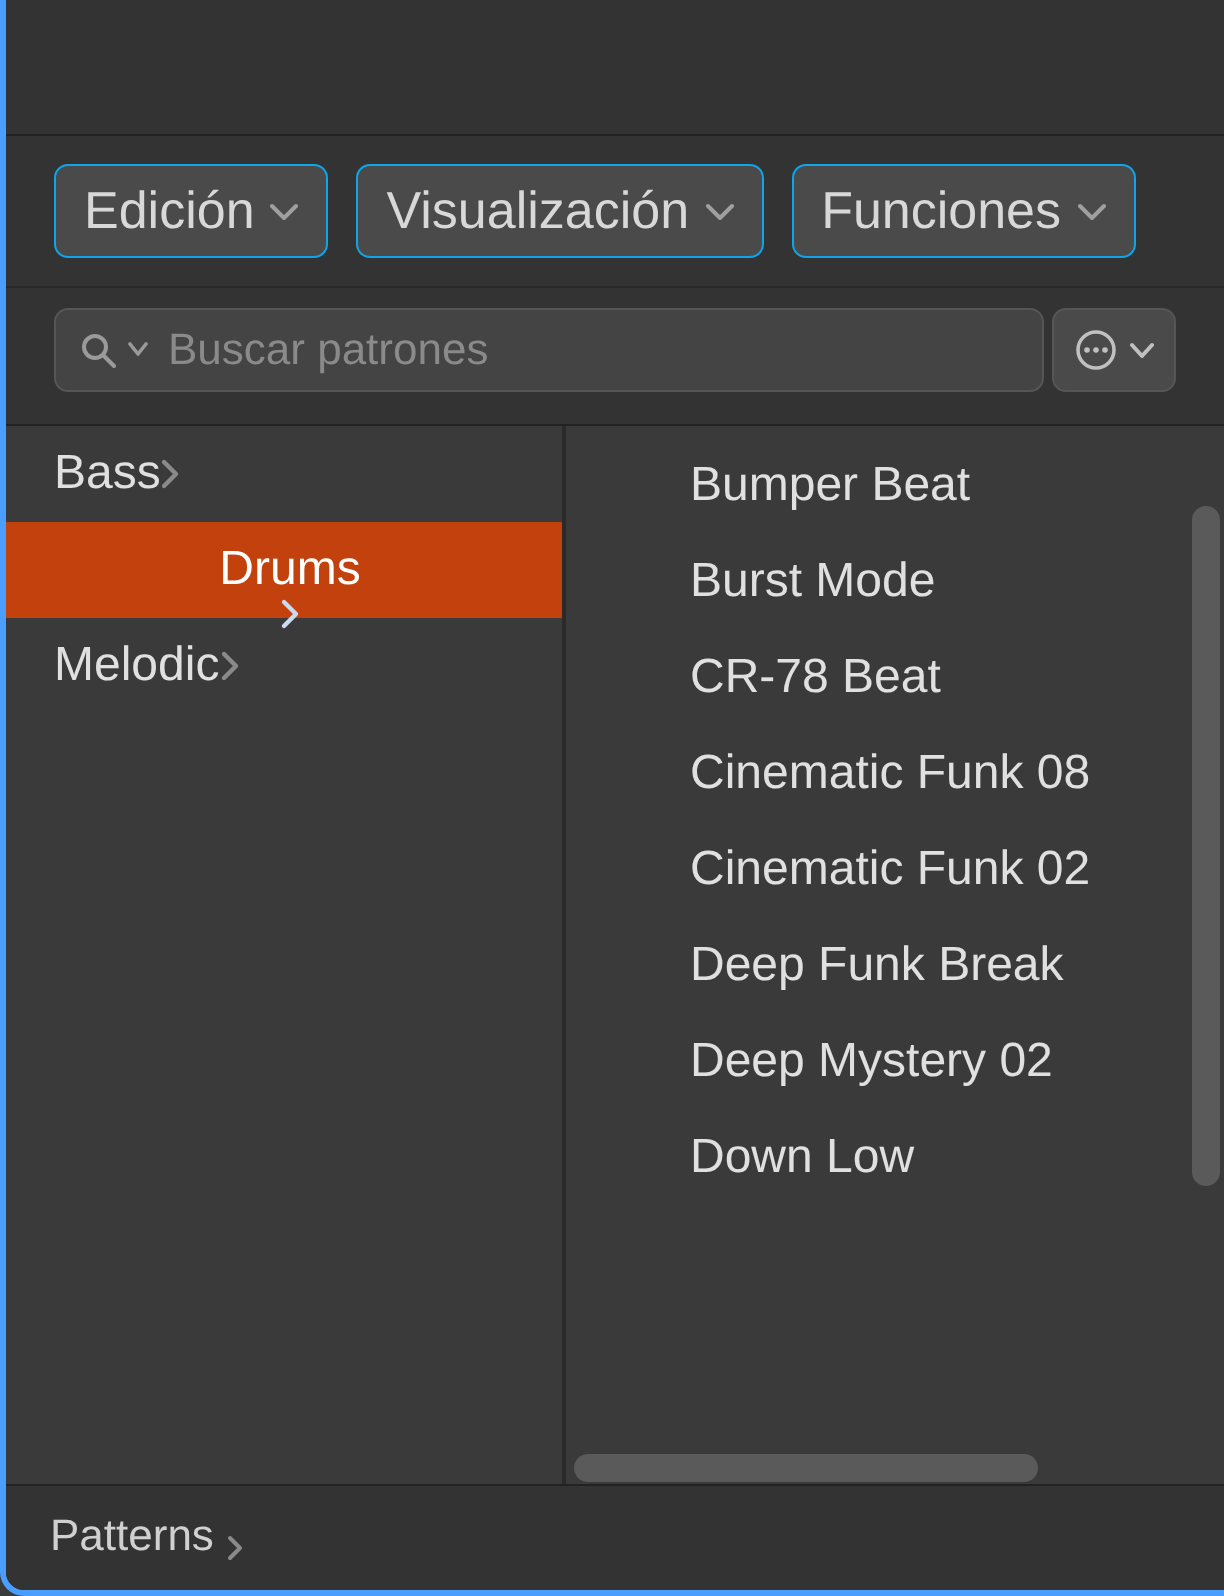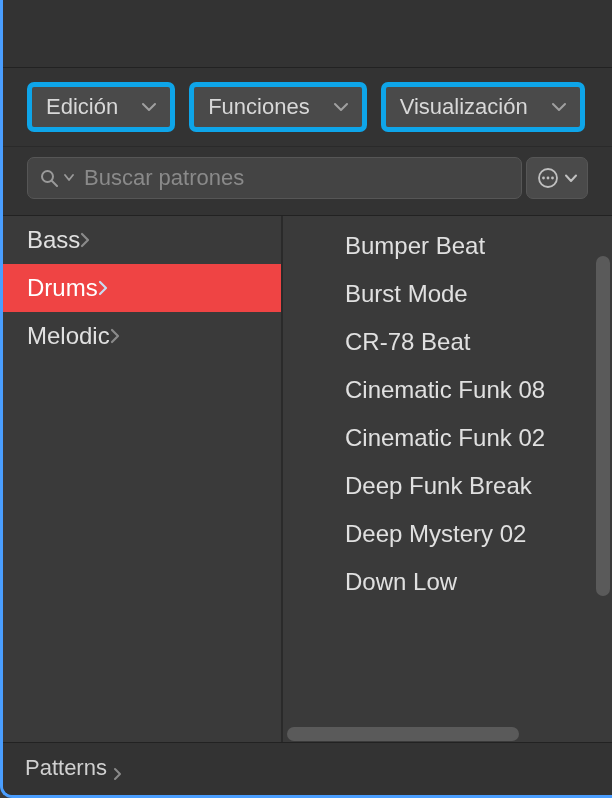--- a/index.html
+++ b/index.html
@@ -34,27 +34,27 @@
     .menu-bar {
       display: flex;
       gap: 14px;
       padding: 14px 24px;
       background: #333333;
       border-bottom: 1px solid #2a2a2a;
     }
     .menu-btn {
       display: inline-flex;
       align-items: center;
-      gap: 24px;
+      gap: 8px;
       background: #4a4a4a;
-      border: 5px solid #0ea5e9;
+      border: 1px solid #0ea5e9;
       border-radius: 7px;
       padding: 7px 14px;
       color: #d8d8d8;
-      font-size: 22px;
+      font-size: 26px;
       cursor: pointer;
     }
     .menu-btn .chev {
       display: inline-flex;
     }
     .search-row {
       display: flex;
       align-items: center;
       gap: 4px;
       padding: 10px 24px 16px 24px;
@@ -127,22 +127,23 @@
       display: flex;
       align-items: center;
       justify-content: flex-start;
       padding: 10px 18px 10px 24px;
       font-size: 24px;
       color: #e0e0e0;
       cursor: pointer;
       height: 48px;
     }
     .cat-item.selected {
-      background: #ef4444;
+      background: #c2410c;
       color: #ffffff;
+      flex-direction: column;
     }
     .cat-chev {
       color: #8a8a8a;
       display: inline-flex;
     }
     .cat-item.selected .cat-chev {
       color: #c8dbf0;
     }
     .pattern-list {
       padding-left: 50px;
@@ -206,29 +207,29 @@
   <div class="menu-bar">
     <div class="menu-btn">
       <span>Edición</span>
       <span class="chev">
         <svg width="14" height="10" viewBox="0 0 14 10">
             <path d="M1 2 L7 8 L13 2" stroke="#a0a0a0" stroke-width="2" fill="none" stroke-linecap="round" stroke-linejoin="round"></path>
           </svg>
       </span>
     </div>
     <div class="menu-btn">
-      <span>Funciones</span>
+      <span>Visualización</span>
       <span class="chev">
         <svg width="14" height="10" viewBox="0 0 14 10">
             <path d="M1 2 L7 8 L13 2" stroke="#a0a0a0" stroke-width="2" fill="none" stroke-linecap="round" stroke-linejoin="round"></path>
           </svg>
       </span>
     </div>
     <div class="menu-btn">
-      <span>Visualización</span>
+      <span>Funciones</span>
       <span class="chev">
         <svg width="14" height="10" viewBox="0 0 14 10">
             <path d="M1 2 L7 8 L13 2" stroke="#a0a0a0" stroke-width="2" fill="none" stroke-linecap="round" stroke-linejoin="round"></path>
           </svg>
       </span>
     </div>
   </div>
 
   <div class="search-row">
     <div class="search-box">

